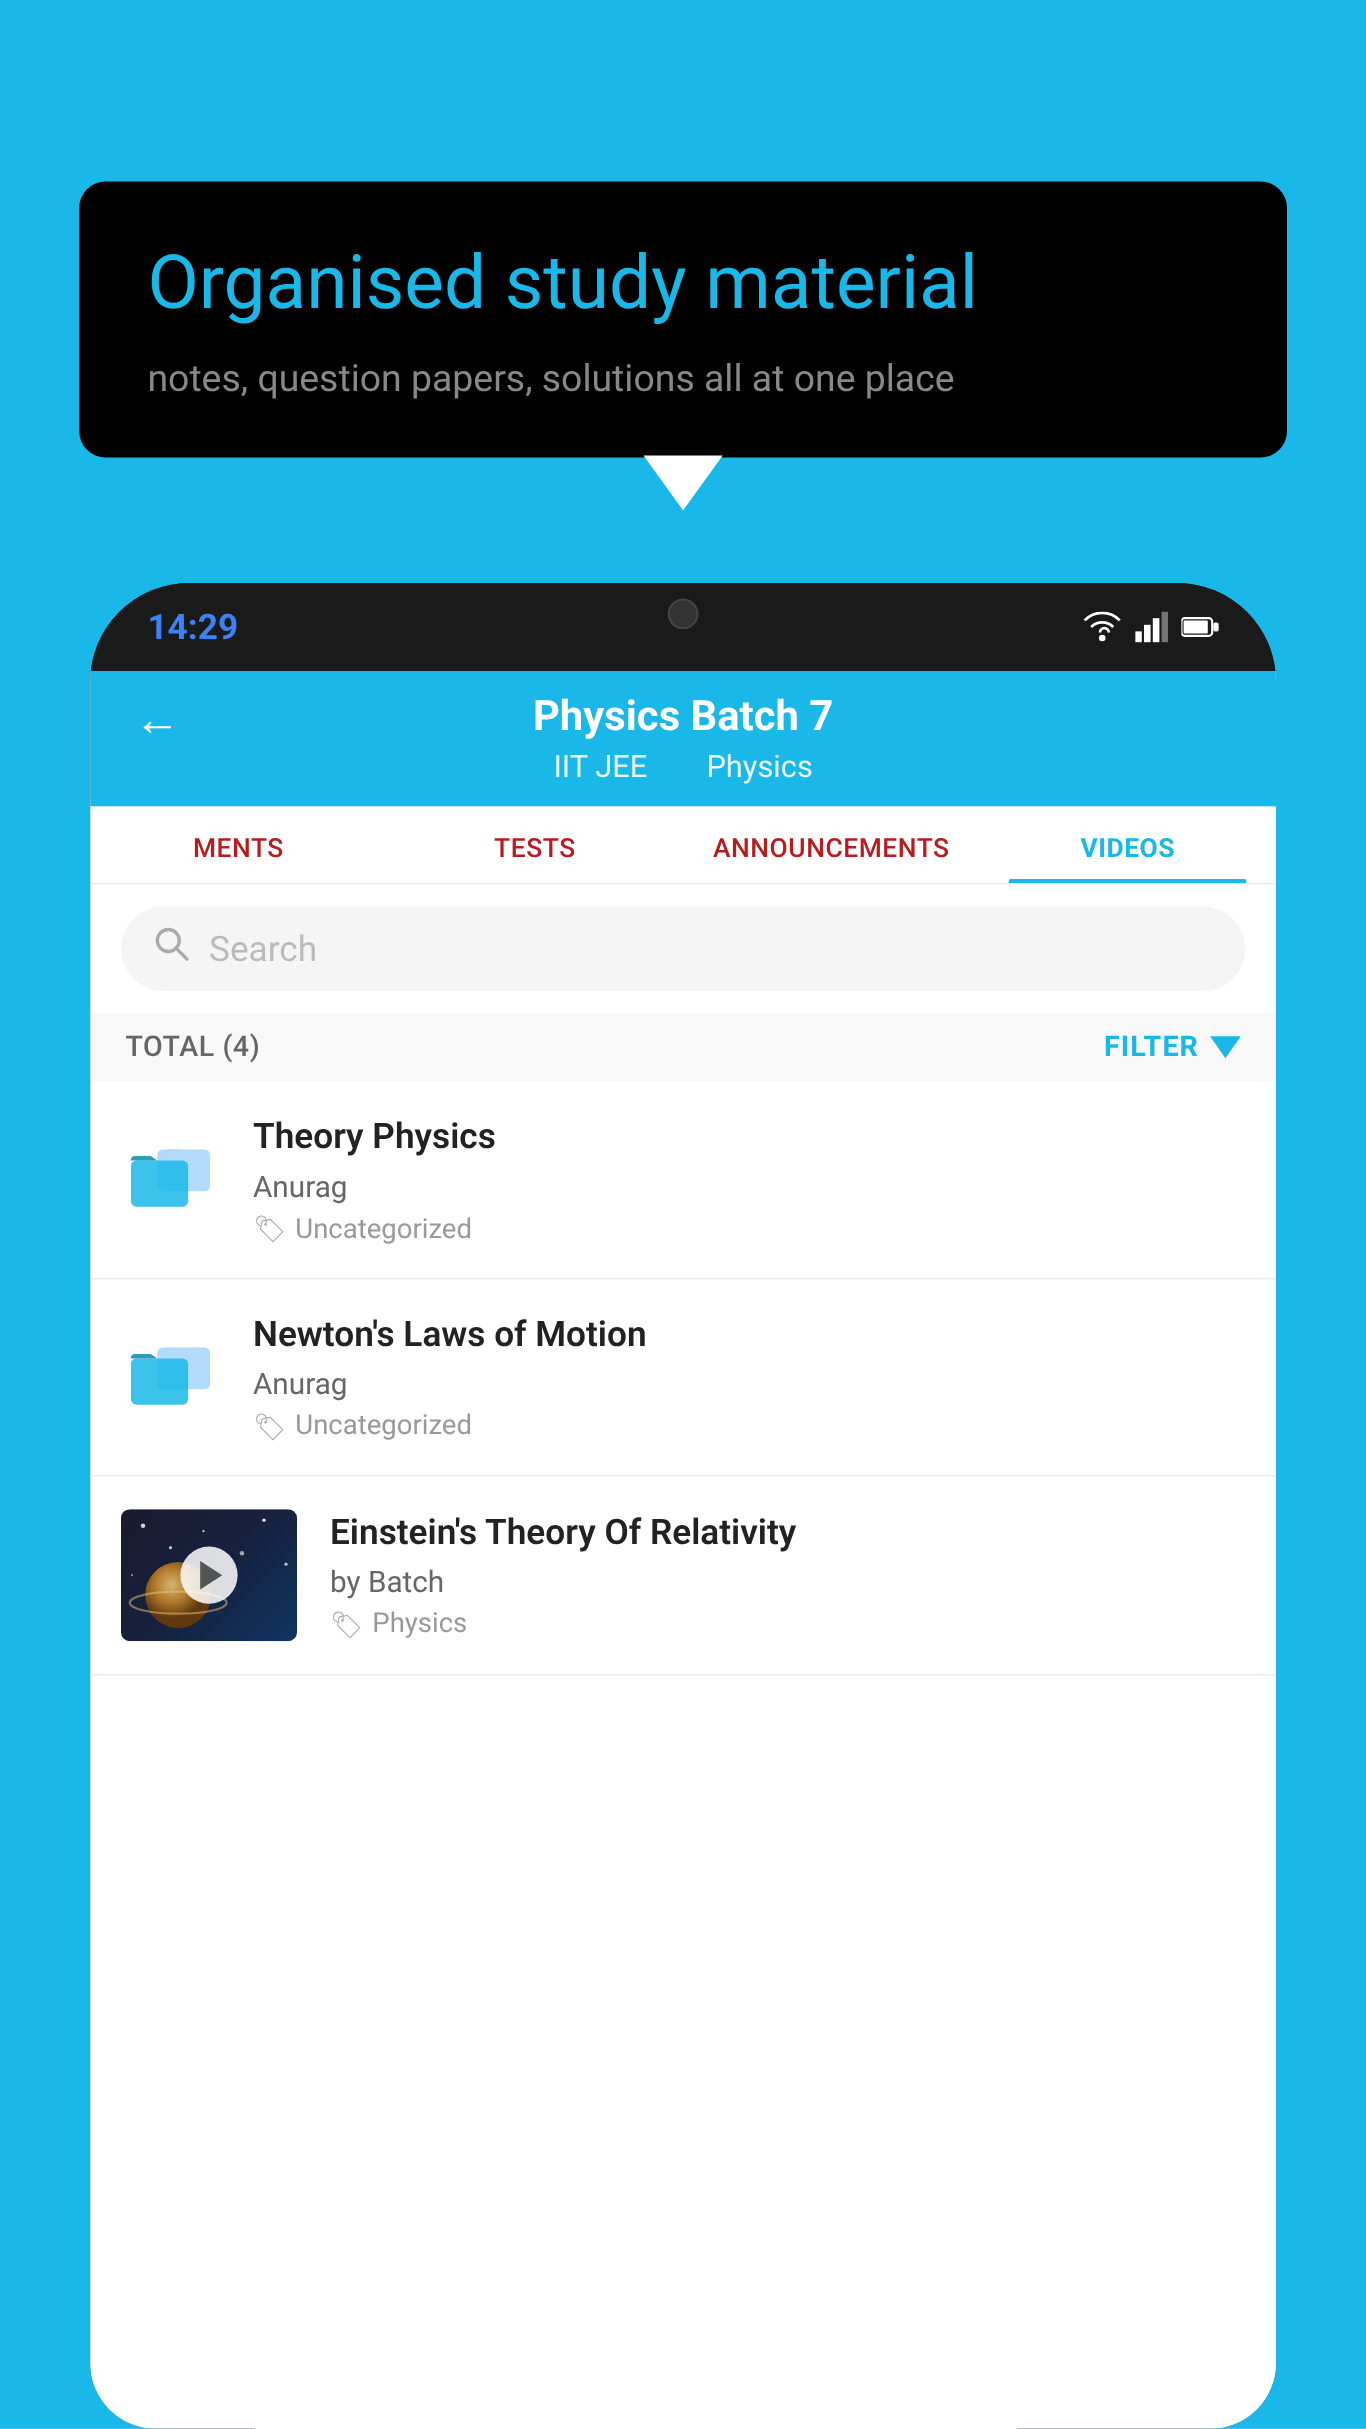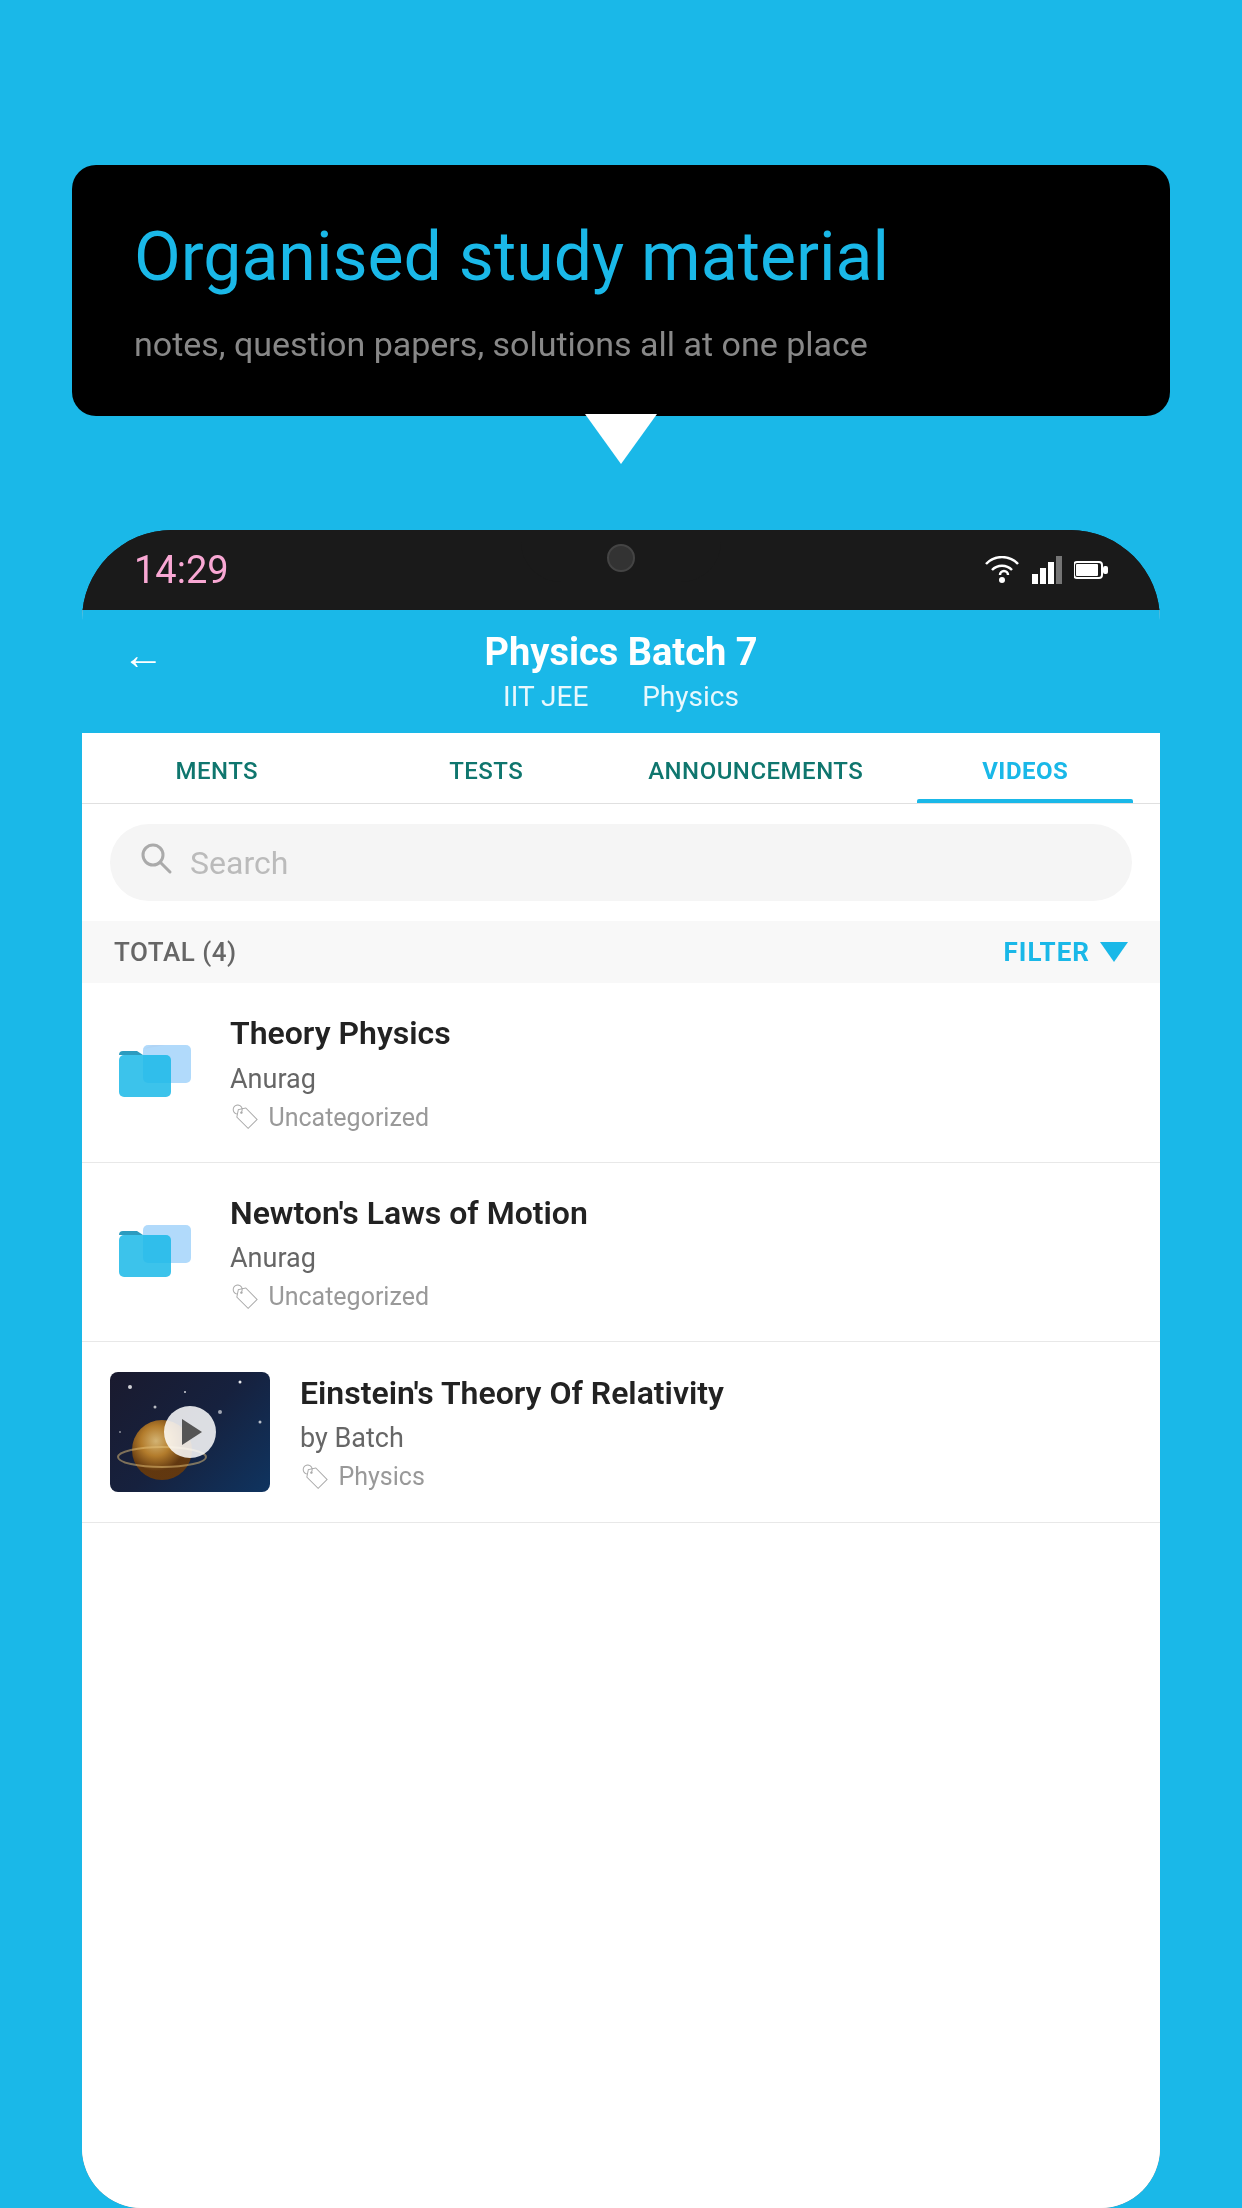--- a/index.html
+++ b/index.html
@@ -87,23 +87,23 @@
       top: 0;
       left: 50%;
       transform: translateX(-50%);
       width: 200px;
       height: 52px;
       background: #1a1a1a;
       border-radius: 0 0 40px 40px;
     }
 
     .status-time {
-      color: #f9a8d4;
-      font-size: 38px;
-      font-weight: 400;
+      color: #3b82f6;
+      font-size: 32px;
+      font-weight: 700;
       z-index: 11;
     }
 
     .camera-dot {
       position: absolute;
       top: 14px;
       left: 50%;
       transform: translateX(-50%);
       width: 28px;
       height: 28px;
@@ -181,21 +181,21 @@
       border-bottom: 1px solid #e0e0e0;
       overflow: hidden;
     }
 
     .tab-item {
       flex: 1;
       text-align: center;
       padding: 24px 8px 18px 8px;
       font-size: 24px;
       font-weight: 500;
-      color: #0f766e;
+      color: #b91c1c;
       letter-spacing: 0.5px;
       position: relative;
       cursor: pointer;
     }
 
     .tab-item.active {
       color: #1ab8e8;
       font-weight: 700;
     }
 

